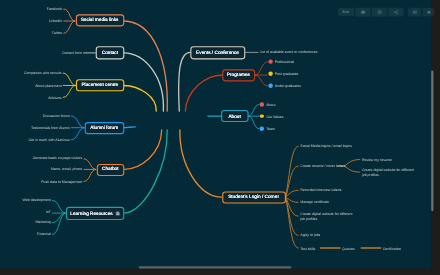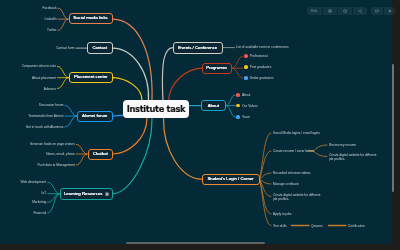--- a/index.html
+++ b/index.html
@@ -121,23 +121,20 @@
   <div class="node" id="n-programes" style="left:202px;top:62.5px;width:29.5px;height:11.5px;border-color:#c8381a;border-width:1.3px;">
     <span>Programes</span>
   </div>
   <div class="node" id="n-about" style="left:201px;top:100px;width:24.5px;height:11.3px;border-color:#1aa3c8;border-width:1.2px;">
     <span>About</span>
   </div>
   <div class="node" id="n-student" style="left:201.5px;top:173.5px;width:58px;height:11.3px;border-color:#e98b2f;border-width:1.2px;">
     <span>Student's Login / Corner</span>
   </div>
 
-  <div id="center" style="left:123px;top:99.5px;width:66px;height:18px;">
-    <span>Institute task</span>
-  </div>
 
   <div id="leaflayer">
       <div class="leaf r" style="left: 56.5px; top: 8.1px;">Facebook</div>
       <div class="leaf r" style="left: 56.5px; top: 19.1px;">LinkedIn</div>
       <div class="leaf r" style="left: 56.5px; top: 30.3px;">Twitter</div>
       <div class="leaf r" style="left: 74.5px; top: 48.1px;">Contact form</div>
       <div class="leaf r" style="left: 56px; top: 66.4px;">Companies who recruits</div>
       <div class="leaf r" style="left: 56px; top: 77.7px;">About placement</div>
       <div class="leaf r" style="left: 56px; top: 88.5px;">Advisors</div>
       <div class="leaf r" style="left: 63.4px; top: 105.4px;">Discussion forum</div>

